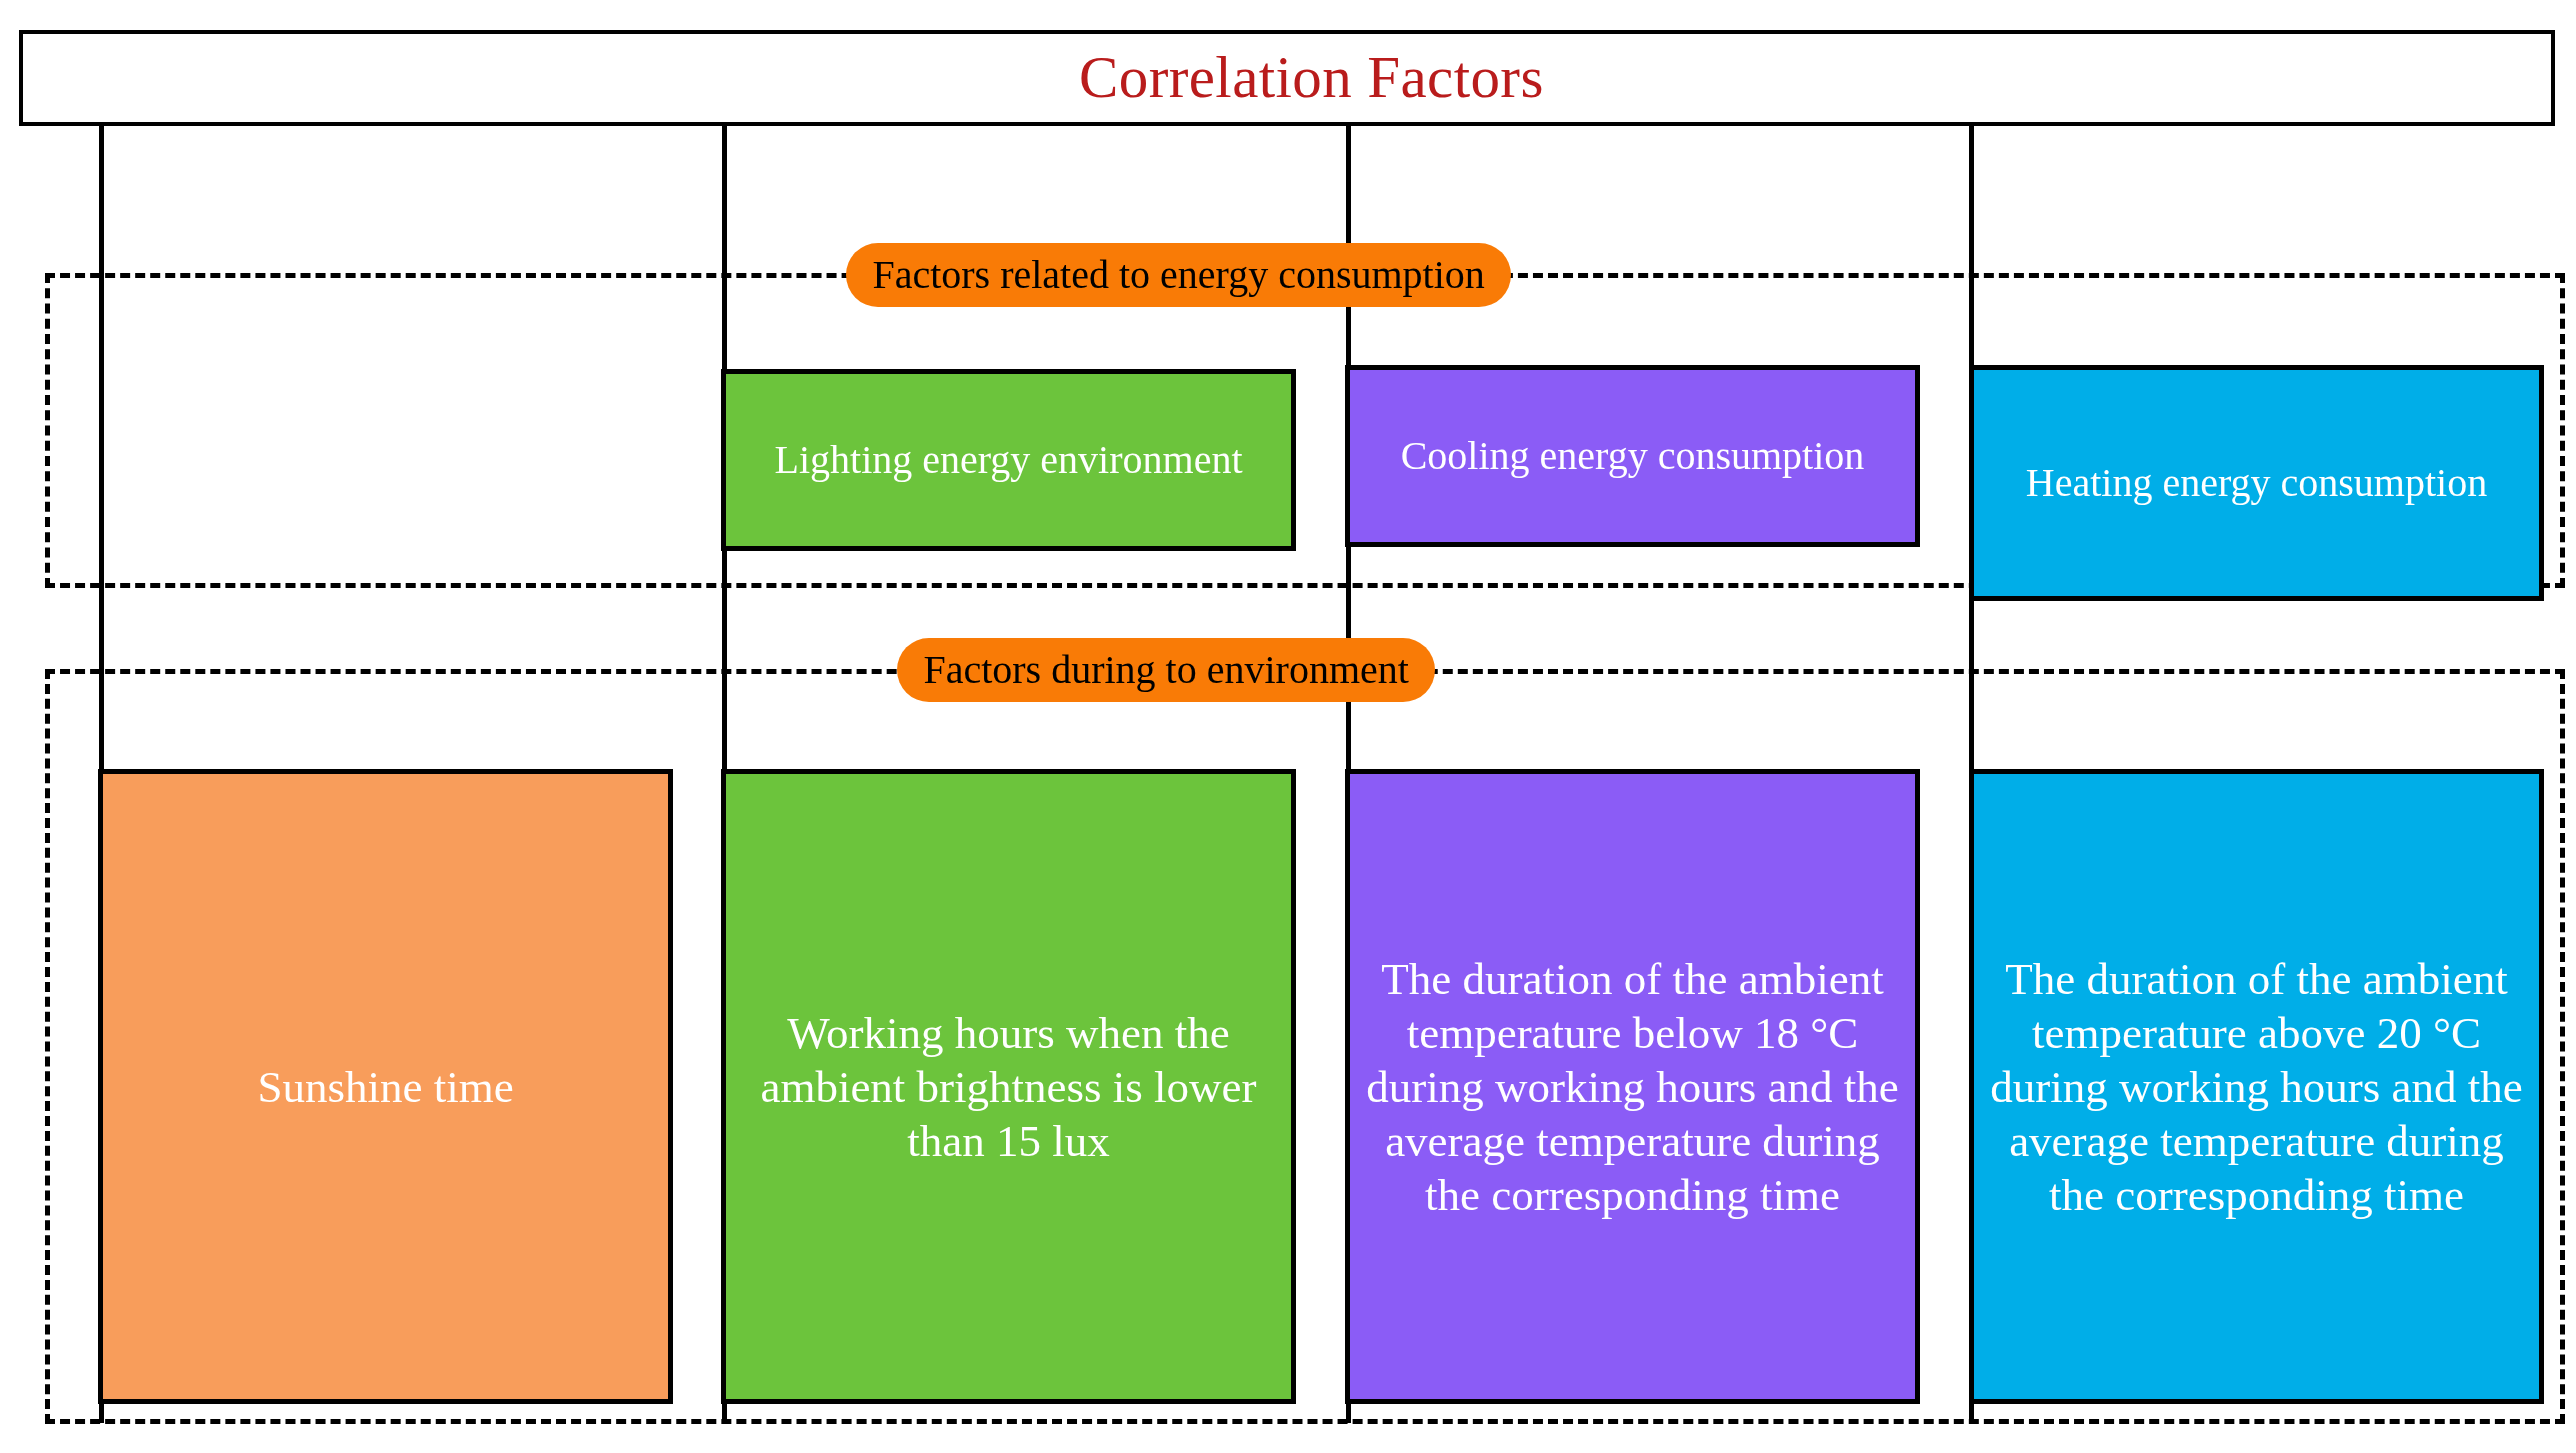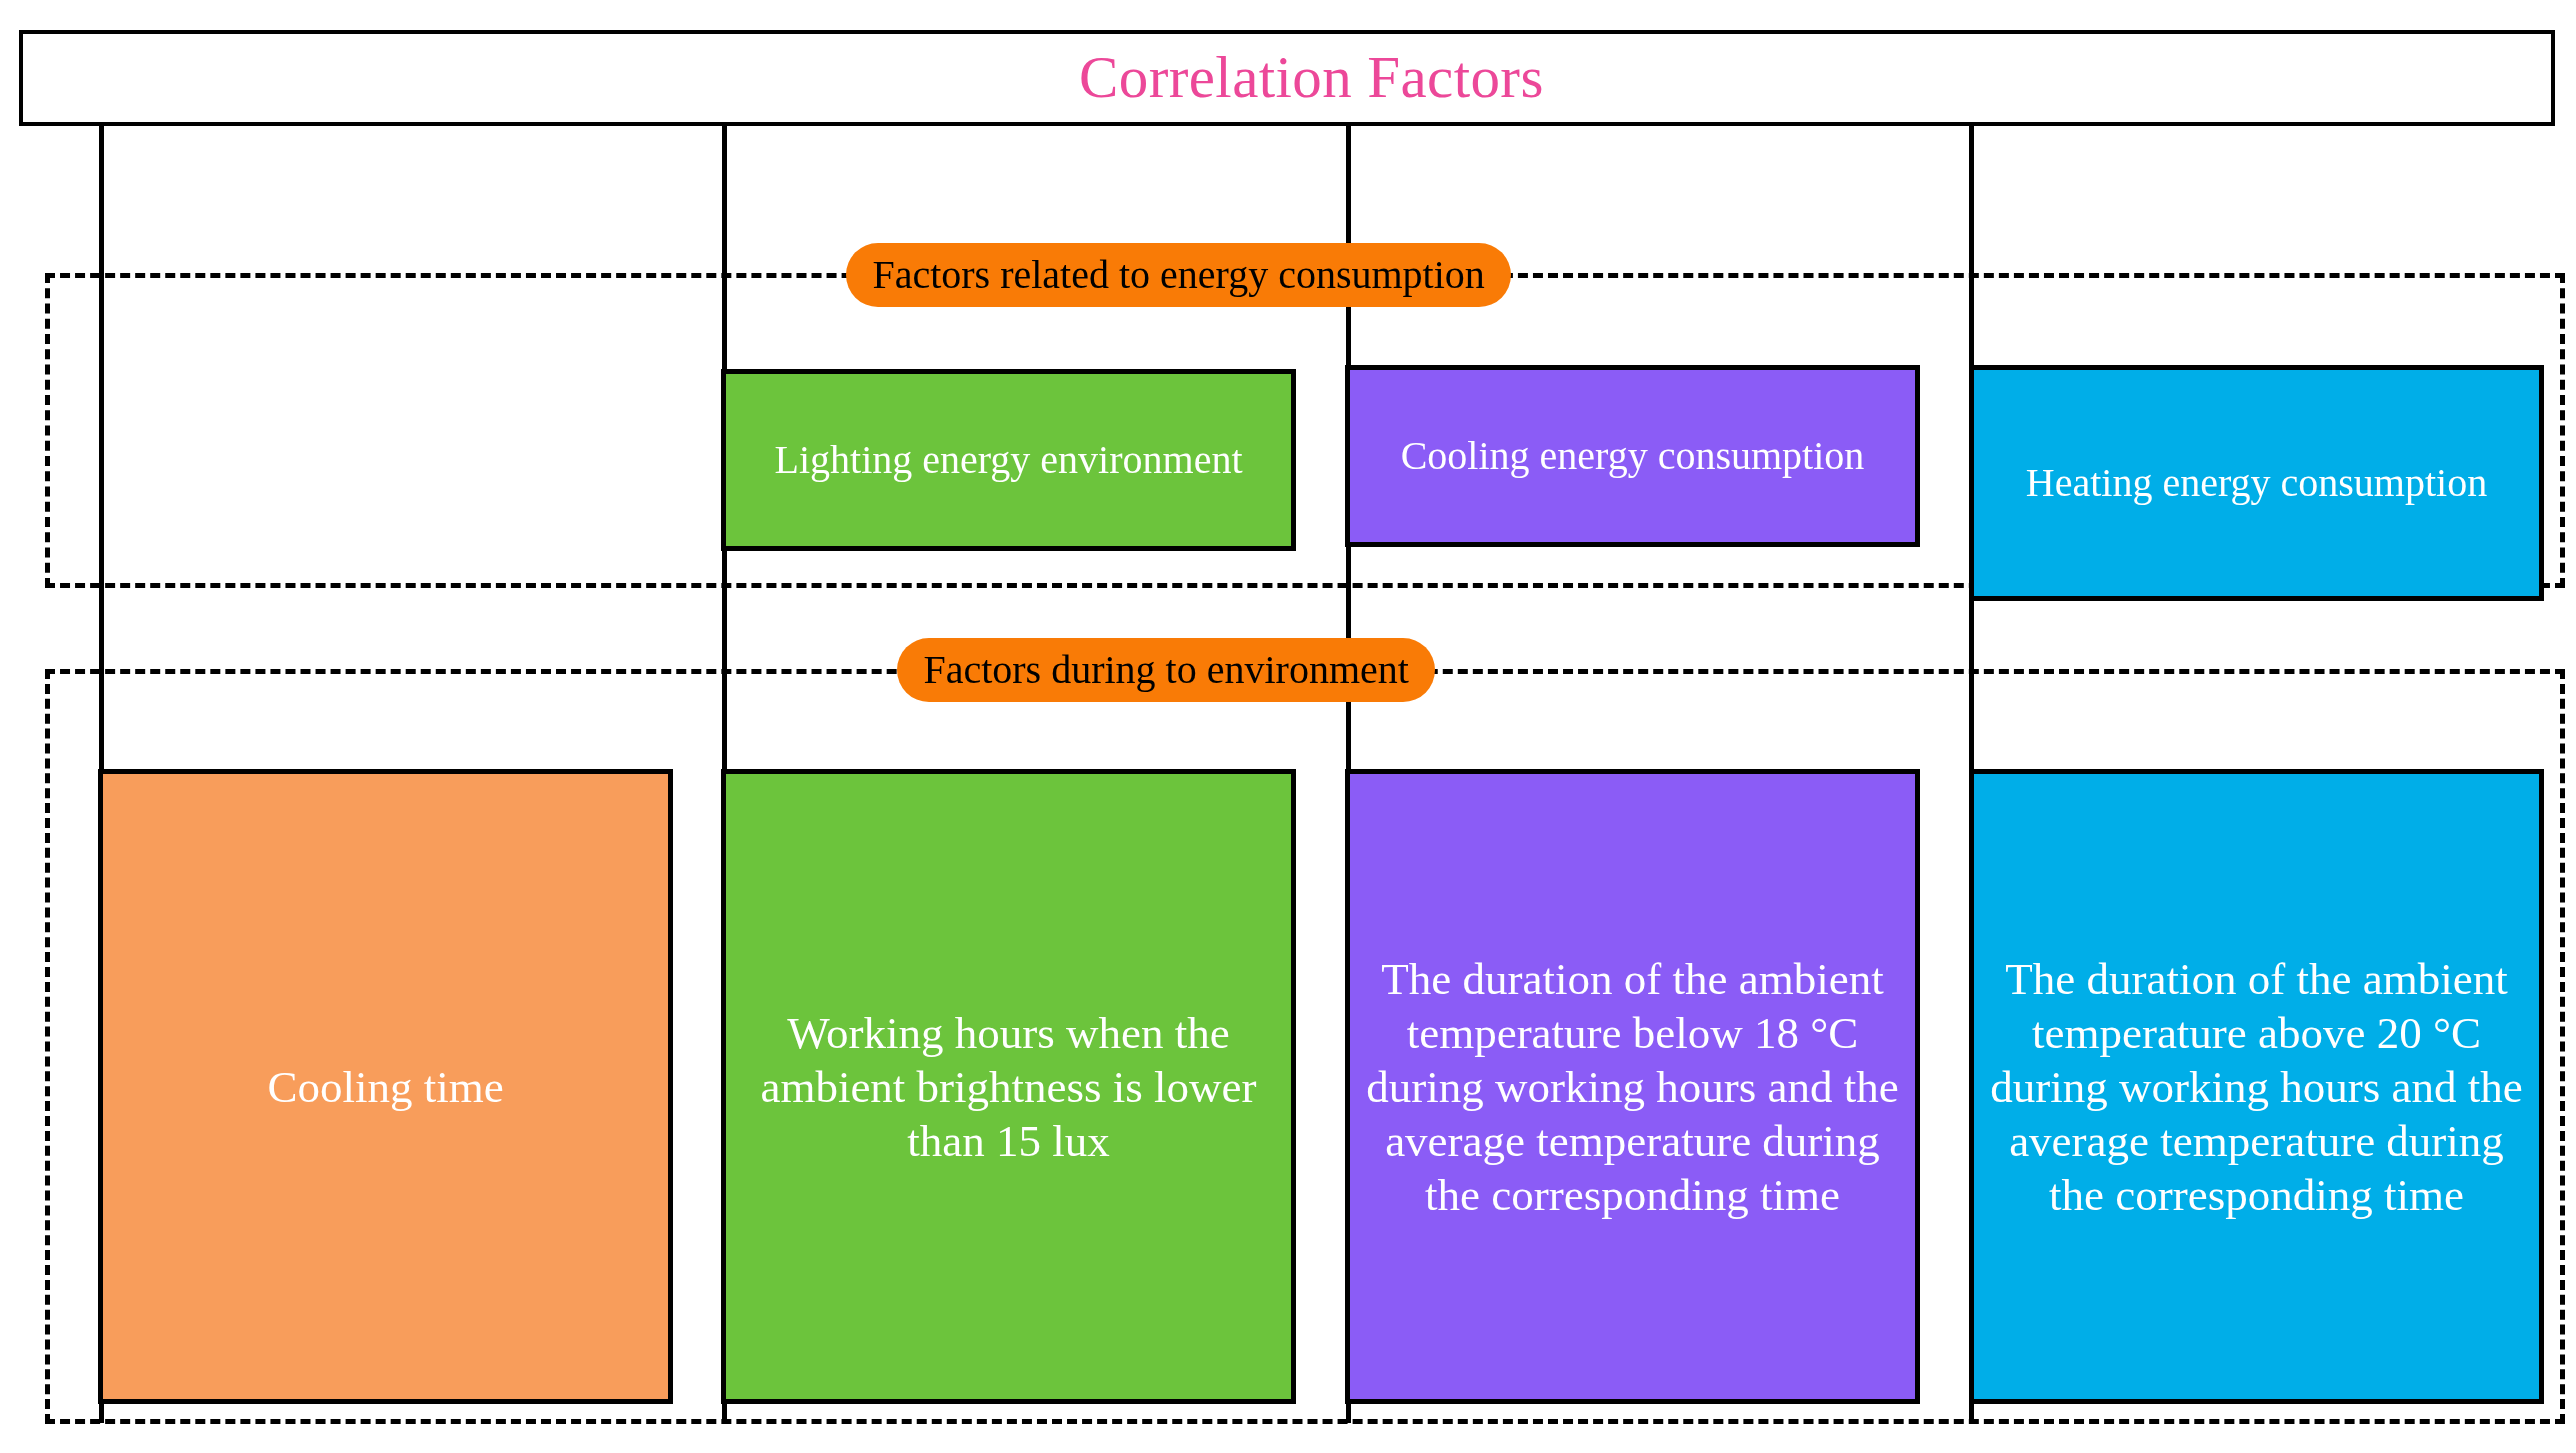--- a/index.html
+++ b/index.html
@@ -29,21 +29,21 @@
     height: 96px;
     box-sizing: border-box;
     border: 4.7px solid #000000;
     background: #ffffff;
     display: flex;
     align-items: center;
     justify-content: center;
   }
   .title-text {
     font-size: 59px;
-    color: #ec4899;
+    color: #b91c1c;
     line-height: 1;
     letter-spacing: 0.4px;
     margin-left: 48px;
   }
 
   
   .stem {
     position: absolute;
     width: 5.4px;
     background: #000000;
@@ -141,21 +141,21 @@
     <span class="node-text">Heating energy consumption</span>
   </div>
 
   <div class="group-frame" style="left:45px; top:669px; width:2520px; height:755px;"></div>
 
   <div class="pill" style="left:897px; top:638px;">
     <span class="pill-text">Factors during to environment</span>
   </div>
 
   <div class="node c-orange big" style="left:98px; top:769px; width:575px; height:635px;">
-    <span class="node-text">Cooling time</span>
+    <span class="node-text">Sunshine time</span>
   </div>
 
   <div class="node c-green big" style="left:721px; top:769px; width:575px; height:635px;">
     <span class="node-text">Working hours when the ambient brightness is lower than 15 lux</span>
   </div>
 
   <div class="node c-purple big" style="left:1345px; top:769px; width:575px; height:635px;">
     <span class="node-text">The duration of the ambient temperature below 18 °C during working hours and the average temperature during the corresponding time</span>
   </div>
 

